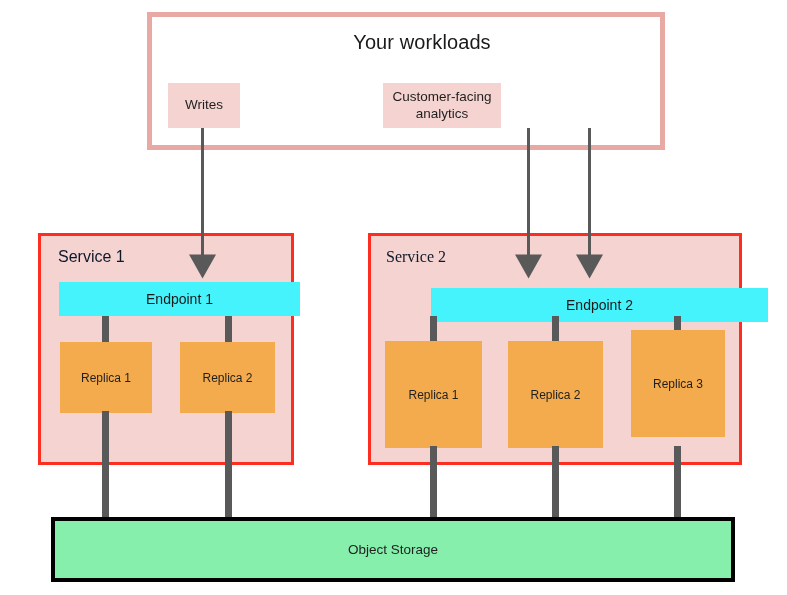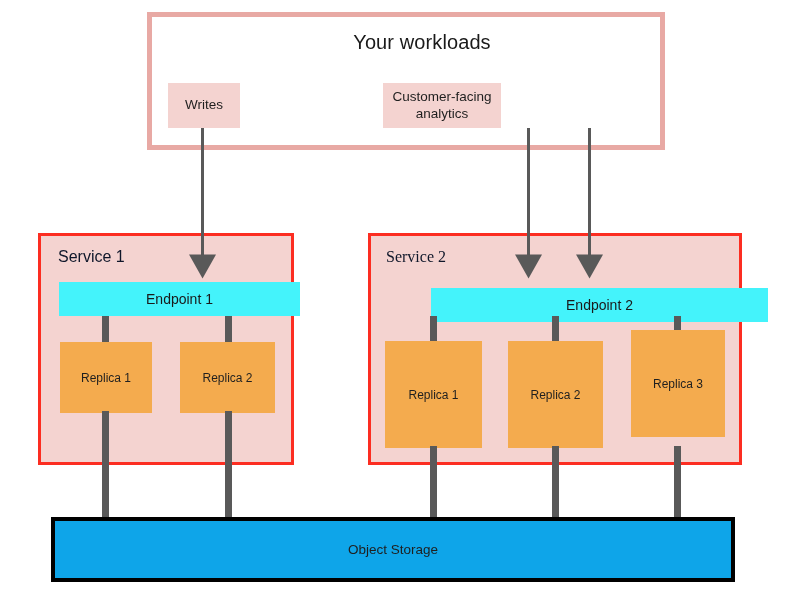--- a/index.html
+++ b/index.html
@@ -91,21 +91,21 @@
   
   .rail {
     background: #595959;
     width: 7px;
   }
 
   
   .storage-box {
     left: 51px; top: 517px; width: 684px; height: 65px;
     border: 4px solid #000000;
-    background: #0ea5e9;
+    background: #86efac;
     display: flex;
     align-items: center;
     justify-content: center;
     color: #1f1f1f;
     font-size: 13.5px;
   }
 
   
   #arrows {
     position: absolute;

